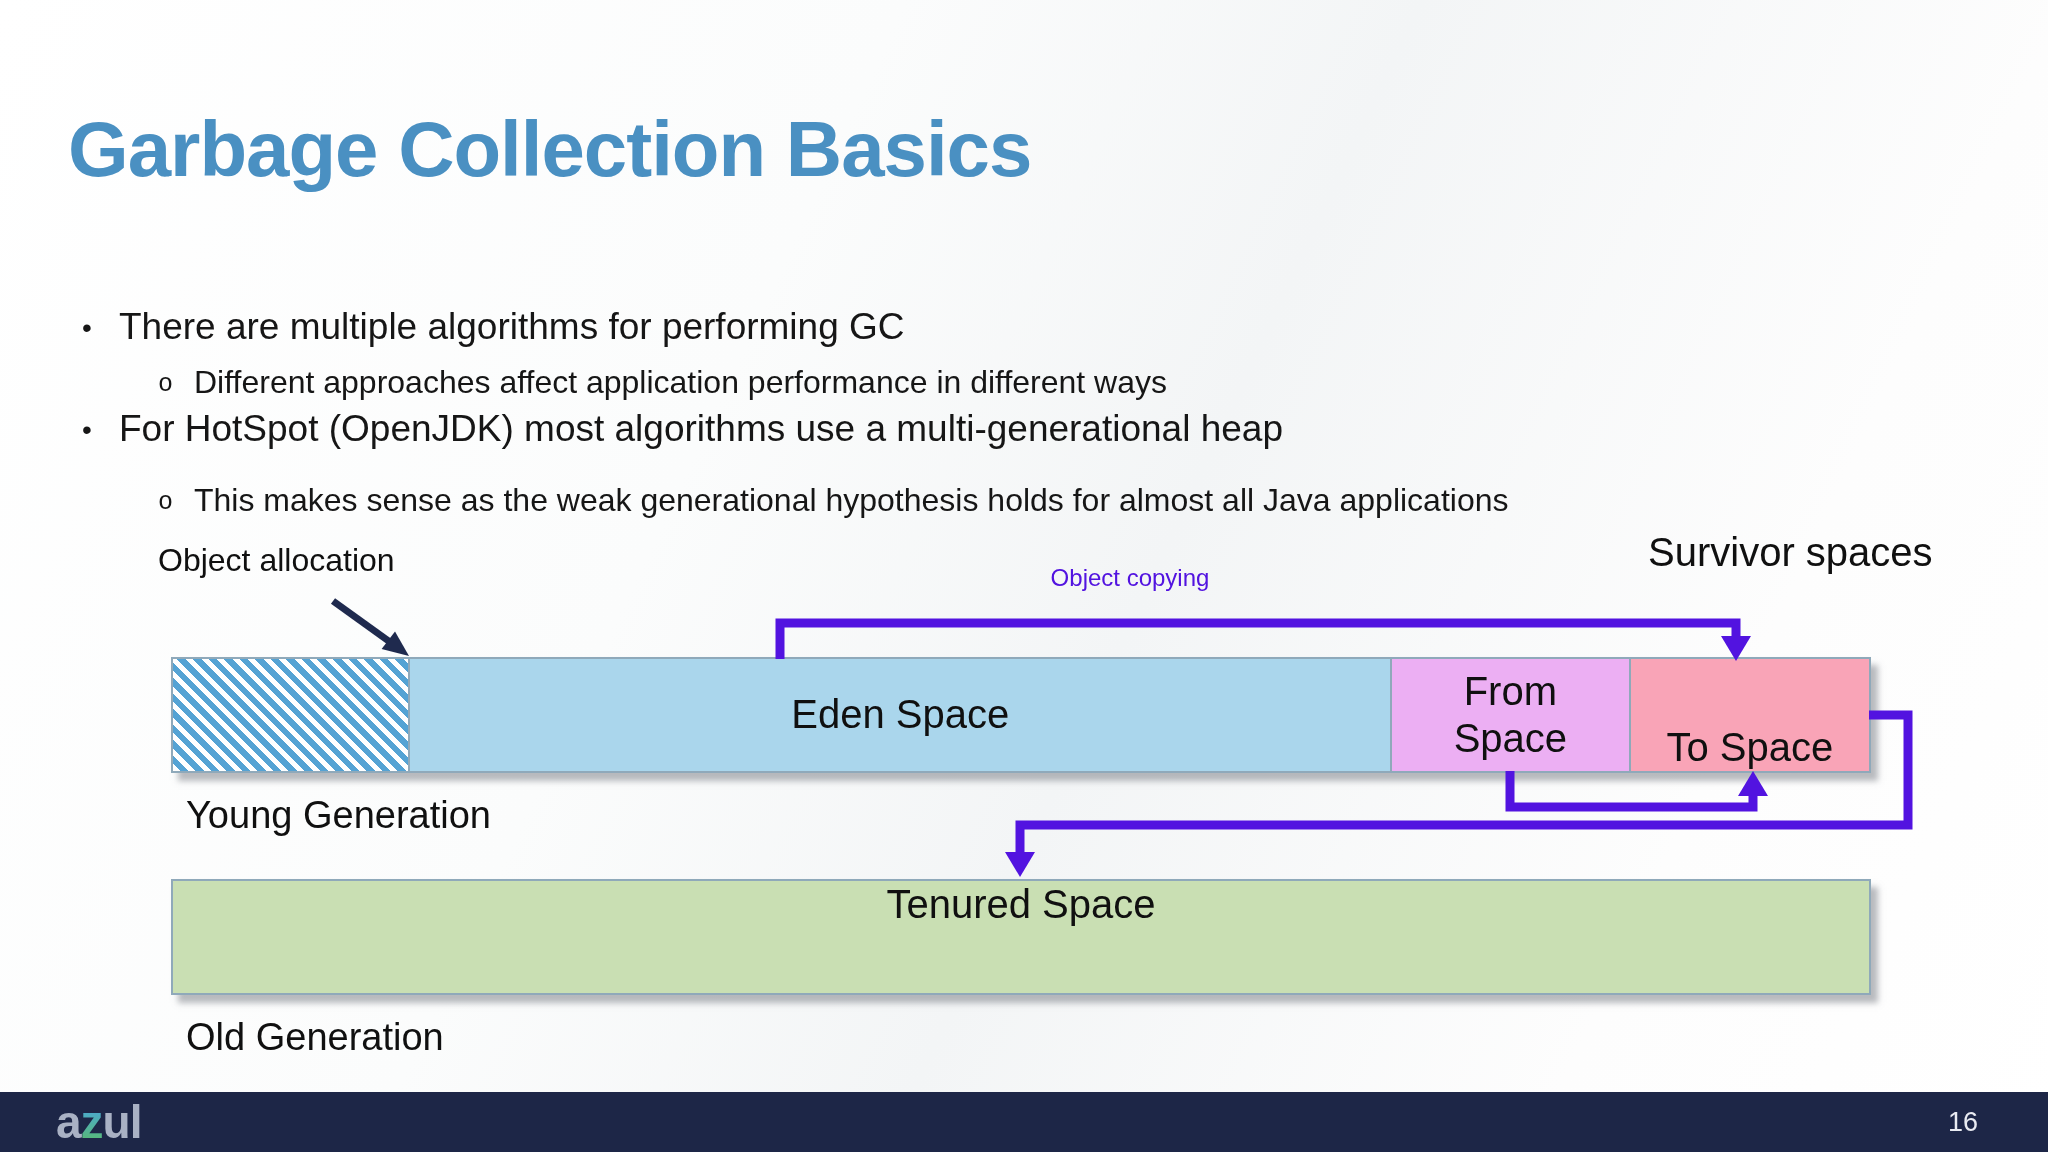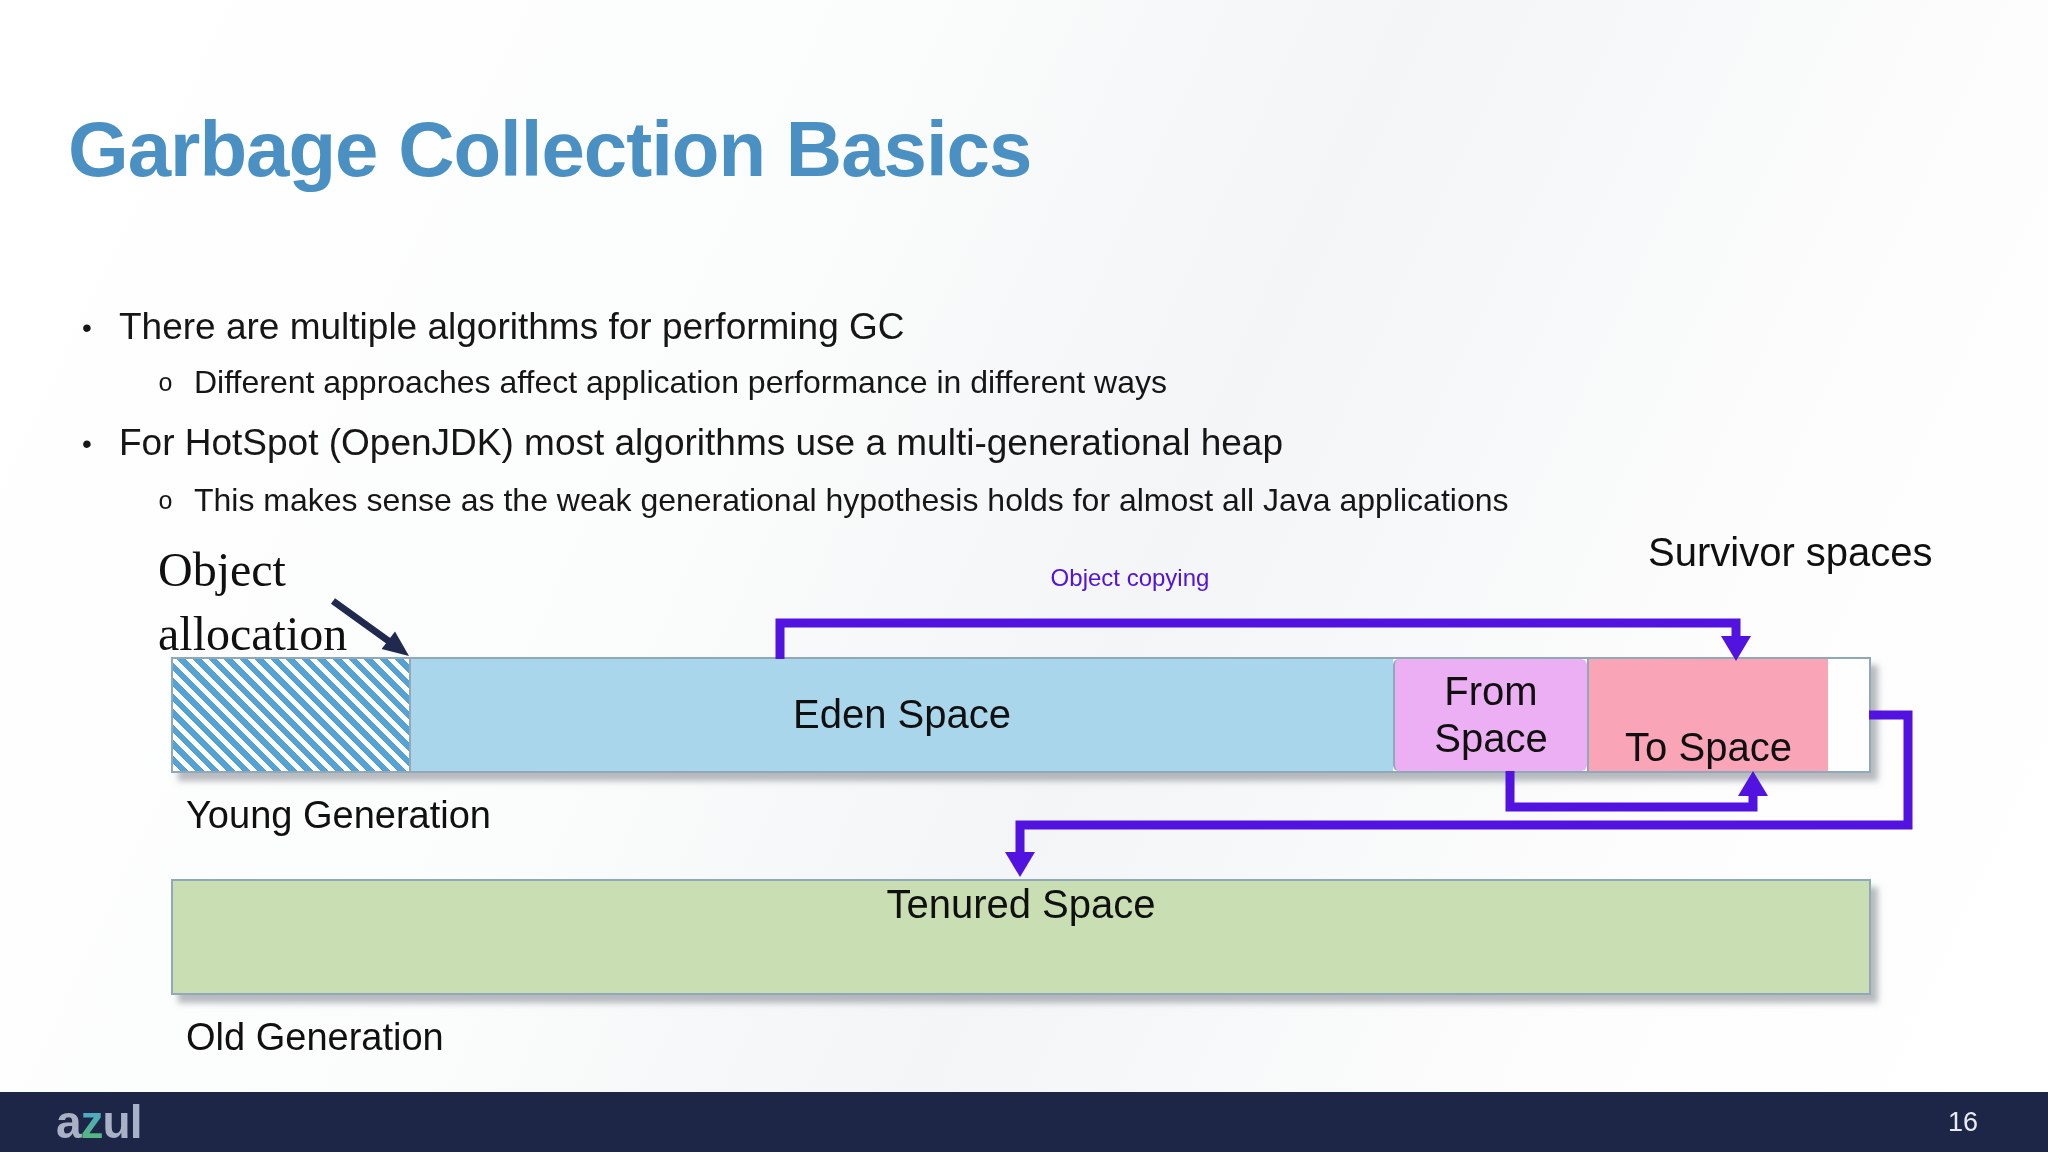--- a/index.html
+++ b/index.html
@@ -18,41 +18,41 @@
     color:var(--title,#4a90c2);
     margin:0;
   }
   .bullet{white-space:nowrap;}
   .bullet .marker{display:inline-block;}
   .b-l1{font-size:37px;}
   .b-l1 .marker{width:37px;font-size:28px;vertical-align:2px;}
   .b-l2{font-size:32px;}
   .b-l2 .marker{width:36px;font-size:25px;font-family:"Liberation Mono",monospace;vertical-align:2px;}
   .dlabel{font-size:38px;color:#101010;}
-  .obj-alloc{left:158px;top:538px;width:252px;line-height:64px;font-size:48px;font-family:Liberation Serif, serif;}
+  .obj-alloc{left:158px;top:538px;width:252px;line-height:44px;font-size:32px;}
   .obj-copy{left:930px;top:564px;width:400px;text-align:center;font-size:24px;color:var(--arrow_purple,#5213e0);}
   .survivor{left:1648px;top:530px;font-size:40px;}
   .younglab{left:186px;top:794px;}
   .oldlab{left:186px;top:1016px;}
   .bar{
     left:171px;width:1700px;height:116px;
     display:flex;box-sizing:border-box;
     border:2px solid var(--bar_border,#8fa9ba);
     box-shadow:7px 8px 6px rgba(115,120,128,0.5);
   }
   .bar-young{top:657px;}
   .bar-tenured{top:879px;background:var(--tenured_fill,#c9dfb3);align-items:flex-start;justify-content:center;}
   .seg{box-sizing:border-box;height:100%;display:flex;align-items:center;justify-content:center;text-align:center;}
   .seg-hatch{
     width:238px;
     background:repeating-linear-gradient(45deg,#ffffff 0 5px,var(--hatch_stripe,#55a3d4) 5px 11px);
     border-right:2px solid var(--bar_border,#8fa9ba);
   }
   .seg-eden{width:982px;background:var(--eden_fill,#aad6ec);}
-  .seg-from{width:194px;background:var(--from_fill,#ecaff3);border-left:2px solid var(--bar_border,#8fa9ba);border-radius:6px;}
+  .seg-from{width:239px;background:var(--from_fill,#ecaff3);border-left:2px solid var(--bar_border,#8fa9ba);}
   .seg-to{width:241px;background:var(--to_fill,#f9a4b7);border-left:2px solid var(--bar_border,#8fa9ba);align-items:flex-end;}
   .space-label{font-size:40px;line-height:1.18;color:#101010;}
   .seg-from .space-label,.seg-to .space-label{width:170px;}
   .arrow-layer{left:0;top:0;pointer-events:none;}
   .parrow{stroke:var(--arrow_purple,#5213e0);stroke-width:9;fill:none;}
   .phead{fill:var(--arrow_purple,#5213e0);stroke:none;}
   .narrow{stroke:var(--arrow_navy,#1f2a4e);stroke-width:7;fill:none;}
   .nhead{fill:var(--arrow_navy,#1f2a4e);stroke:none;}
   .footer{
     left:0;top:1092px;width:2048px;height:60px;
@@ -74,21 +74,21 @@
 <div class="slide">
 
   <h1 class="abs title">Garbage Collection Basics</h1>
 
   <div class="abs bullet b-l1" style="left:82px;top:306px">
     <span class="marker">•</span><span>There are multiple algorithms for performing GC</span>
   </div>
   <div class="abs bullet b-l2" style="left:158px;top:364px">
     <span class="marker">o</span><span>Different approaches affect application performance in different ways</span>
   </div>
-  <div class="abs bullet b-l1" style="left:82px;top:422px">
+  <div class="abs bullet b-l1" style="left:82px;top:408px">
     <span class="marker">•</span><span>For HotSpot (OpenJDK) most algorithms use a multi-generational heap</span>
   </div>
   <div class="abs bullet b-l2" style="left:158px;top:482px">
     <span class="marker">o</span><span>This makes sense as the weak generational hypothesis holds for almost all Java applications</span>
   </div>
 
   <div class="abs dlabel obj-alloc">Object allocation</div>
   <div class="abs dlabel obj-copy">Object copying</div>
   <div class="abs dlabel survivor">Survivor spaces</div>
   <div class="abs dlabel younglab">Young Generation</div>

